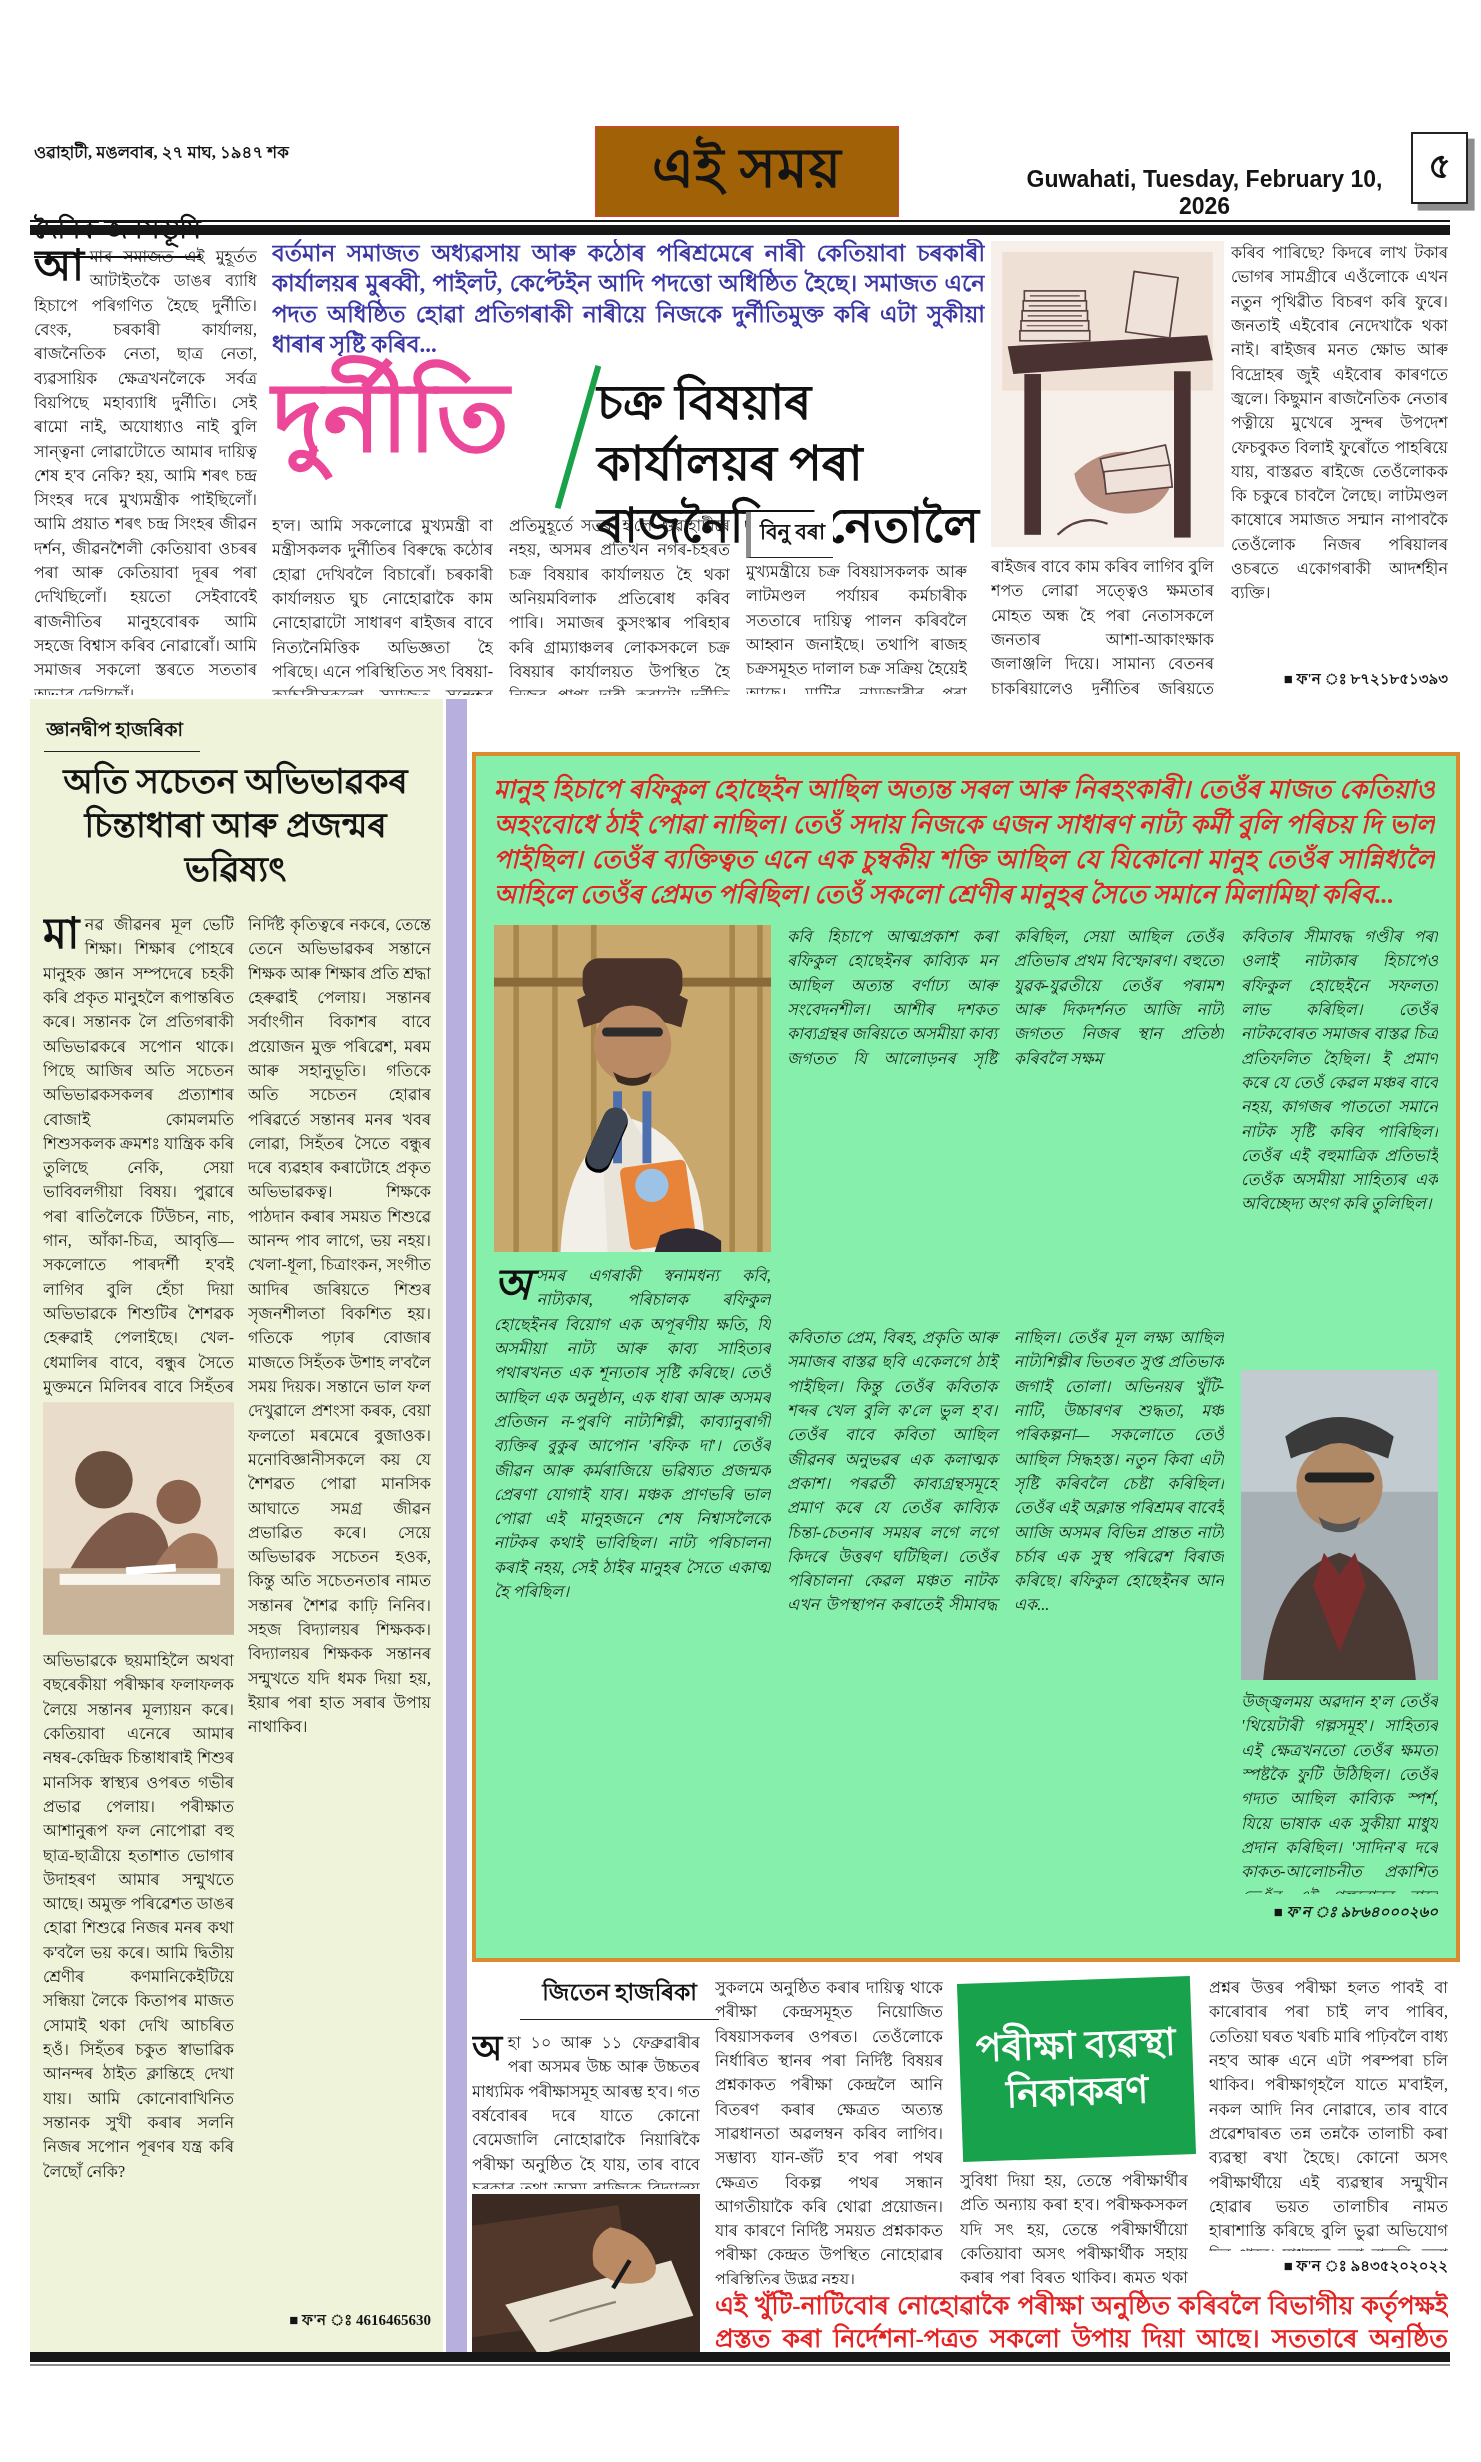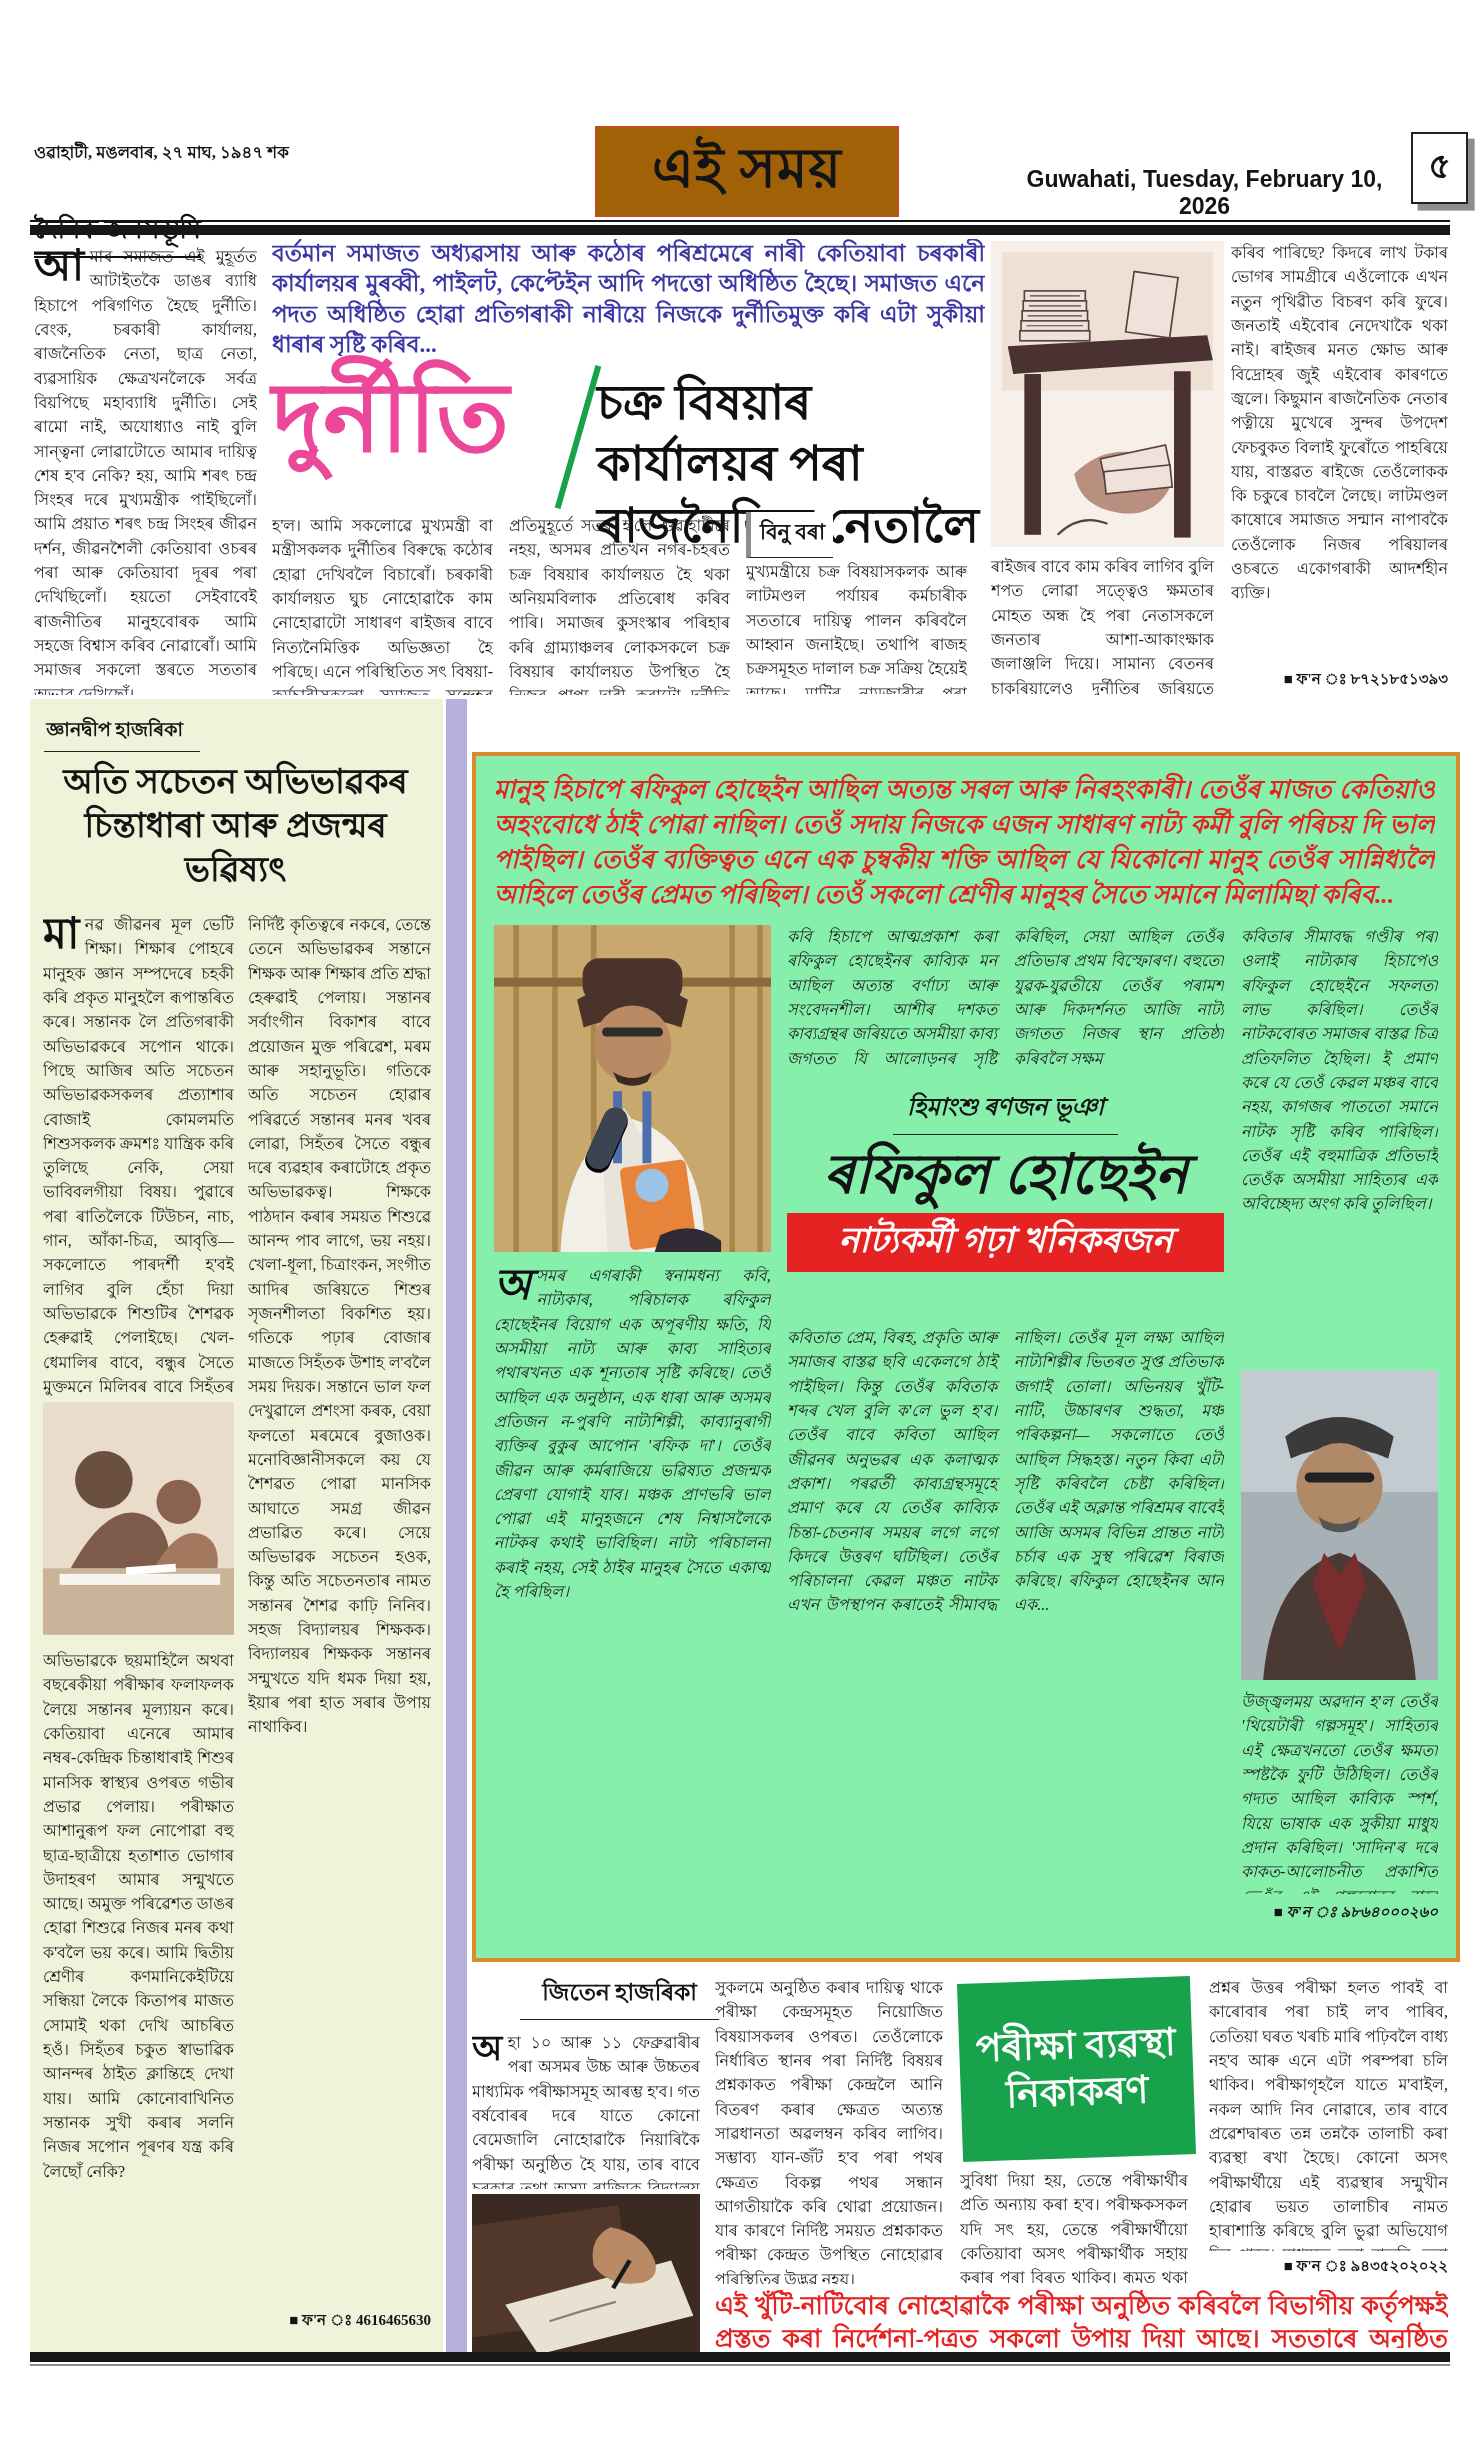--- a/index.html
+++ b/index.html
@@ -169,25 +169,20 @@
       <circle cx="285" cy="470" r="30" fill="#9cc3e5"></circle>
       <path d="M300 560 q60 -30 110 10 l0 20 l-120 0z" fill="#2f2a33"></path>
     </svg>
   </div>
   <div class="abs txt" style="left:17.7px;top:508px;width:277px;height:671px;">
     <span class="dropcap">অ</span><span>সমৰ এগৰাকী স্বনামধন্য কবি, নাট্যকাৰ, পৰিচালক ৰফিকুল হোছেইনৰ বিয়োগ এক অপূৰণীয় ক্ষতি, যি অসমীয়া নাট্য আৰু কাব্য সাহিত্যৰ পথাৰখনত এক শূন্যতাৰ সৃষ্টি কৰিছে। তেওঁ আছিল এক অনুষ্ঠান, এক ধাৰা আৰু অসমৰ প্ৰতিজন ন-পুৰণি নাট্যশিল্পী, কাব্যানুৰাগী ব্যক্তিৰ বুকুৰ আপোন 'ৰফিক দা'। তেওঁৰ জীৱন আৰু কৰ্মৰাজিয়ে ভৱিষ্যত প্ৰজন্মক প্ৰেৰণা যোগাই যাব। মঞ্চক প্ৰাণভৰি ভাল পোৱা এই মানুহজনে শেষ নিশ্বাসলৈকে নাটকৰ কথাই ভাবিছিল। নাট্য পৰিচালনা কৰাই নহয়, সেই ঠাইৰ মানুহৰ সৈতে একাত্ম হৈ পৰিছিল।</span>
   </div>
 
   <div class="abs txt cols2" style="left:311px;top:169px;width:437px;height:154px;">কবি হিচাপে আত্মপ্ৰকাশ কৰা ৰফিকুল হোছেইনৰ কাব্যিক মন আছিল অত্যন্ত বৰ্ণাঢ্য আৰু সংবেদনশীল। আশীৰ দশকত কাব্যগ্ৰন্থৰ জৰিয়তে অসমীয়া কাব্য জগতত যি আলোড়নৰ সৃষ্টি কৰিছিল, সেয়া আছিল তেওঁৰ প্ৰতিভাৰ প্ৰথম বিস্ফোৰণ। বহুতো যুৱক-যুৱতীয়ে তেওঁৰ পৰামৰ্শ আৰু দিকদৰ্শনত আজি নাট্য জগতত নিজৰ স্থান প্ৰতিষ্ঠা কৰিবলৈ সক্ষম</div>
 
-  <div class="abs" style="left:311px;top:332px;width:437px;height:227px;text-align:center;">
-    <span class="tribute-byline">হিমাংশু ৰণজন ভূঞা</span>
-    <div class="tribute-head" style="margin-top:10px;">ৰফিকুল হোছেইন</div>
-    <div class="tribute-subhead" style="margin-top:7.8px;">নাট্যকৰ্মী গঢ়া খনিকৰজন</div>
-  </div>
 
   <div class="abs txt cols2" style="left:311px;top:570px;width:437px;height:609px;">কবিতাত প্ৰেম, বিৰহ, প্ৰকৃতি আৰু সমাজৰ বাস্তৱ ছবি একেলগে ঠাই পাইছিল। কিন্তু তেওঁৰ কবিতাক শব্দৰ খেল বুলি ক'লে ভুল হ'ব। তেওঁৰ বাবে কবিতা আছিল জীৱনৰ অনুভৱৰ এক কলাত্মক প্ৰকাশ। পৰৱৰ্তী কাব্যগ্ৰন্থসমূহে প্ৰমাণ কৰে যে তেওঁৰ কাব্যিক চিন্তা-চেতনাৰ সময়ৰ লগে লগে কিদৰে উত্তৰণ ঘটিছিল। তেওঁৰ পৰিচালনা কেৱল মঞ্চত নাটক এখন উপস্থাপন কৰাতেই সীমাবদ্ধ নাছিল। তেওঁৰ মূল লক্ষ্য আছিল নাট্যশিল্পীৰ ভিতৰত সুপ্ত প্ৰতিভাক জগাই তোলা। অভিনয়ৰ খুঁটি-নাটি, উচ্চাৰণৰ শুদ্ধতা, মঞ্চ পৰিকল্পনা— সকলোতে তেওঁ আছিল সিদ্ধহস্ত। নতুন কিবা এটা সৃষ্টি কৰিবলৈ চেষ্টা কৰিছিল। তেওঁৰ এই অক্লান্ত পৰিশ্ৰমৰ বাবেই আজি অসমৰ বিভিন্ন প্ৰান্তত নাট্য চৰ্চাৰ এক সুস্থ পৰিৱেশ বিৰাজ কৰিছে। ৰফিকুল হোছেইনৰ আন এক...</div>
 
   <div class="abs txt" style="left:765px;top:169px;width:197px;height:437px;">কবিতাৰ সীমাবদ্ধ গণ্ডীৰ পৰা ওলাই নাট্যকাৰ হিচাপেও ৰফিকুল হোছেইনে সফলতা লাভ কৰিছিল। তেওঁৰ নাটকবোৰত সমাজৰ বাস্তৱ চিত্ৰ প্ৰতিফলিত হৈছিল। ই প্ৰমাণ কৰে যে তেওঁ কেৱল মঞ্চৰ বাবে নহয়, কাগজৰ পাততো সমানে নাটক সৃষ্টি কৰিব পাৰিছিল। তেওঁৰ এই বহুমাত্ৰিক প্ৰতিভাই তেওঁক অসমীয়া সাহিত্যৰ এক অবিচ্ছেদ্য অংগ কৰি তুলিছিল।</div>
 
   <div class="abs" style="left:765px;top:614px;width:197px;height:310px;">
     <svg class="photo" width="197" height="310" viewBox="0 0 356 560" xmlns="http://www.w3.org/2000/svg">
       <rect width="356" height="560" fill="#a7b0b4"></rect>
       <rect width="356" height="220" fill="#c2cbd0"></rect>
       <path d="M80 120 q98 -70 196 0 l-10 40 q-88 -40 -176 0z" fill="#3a3a3a"></path>

